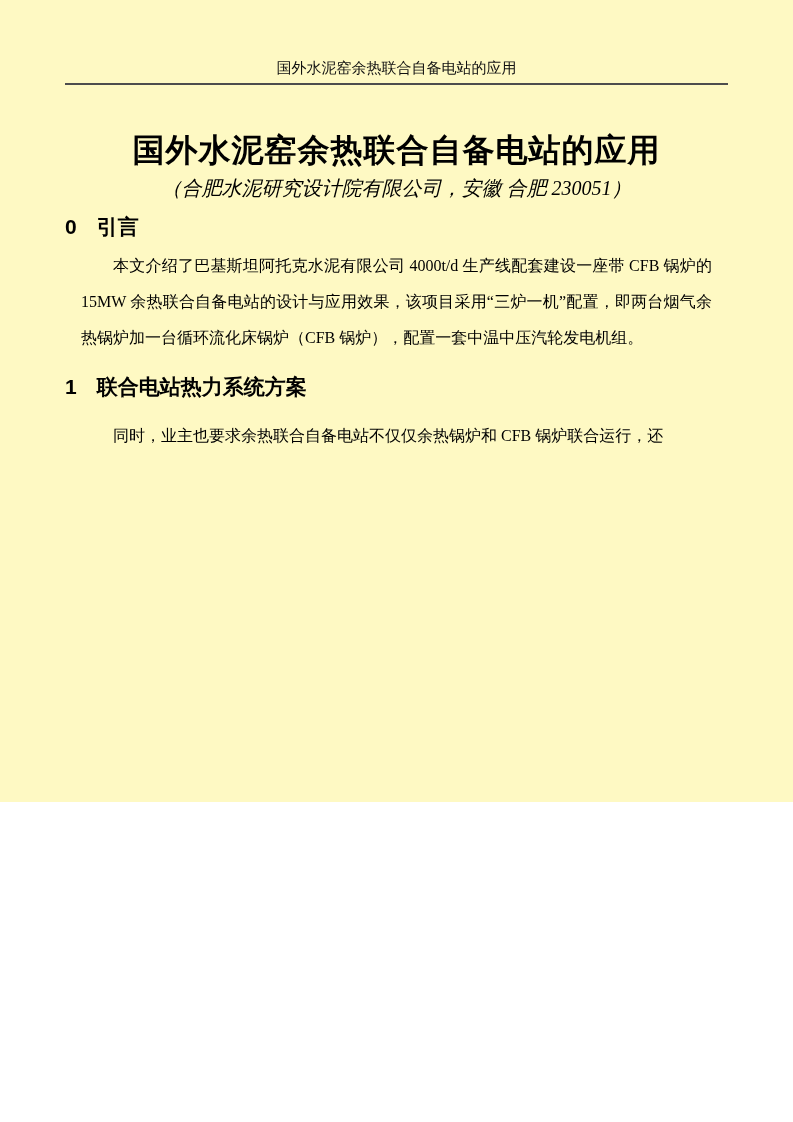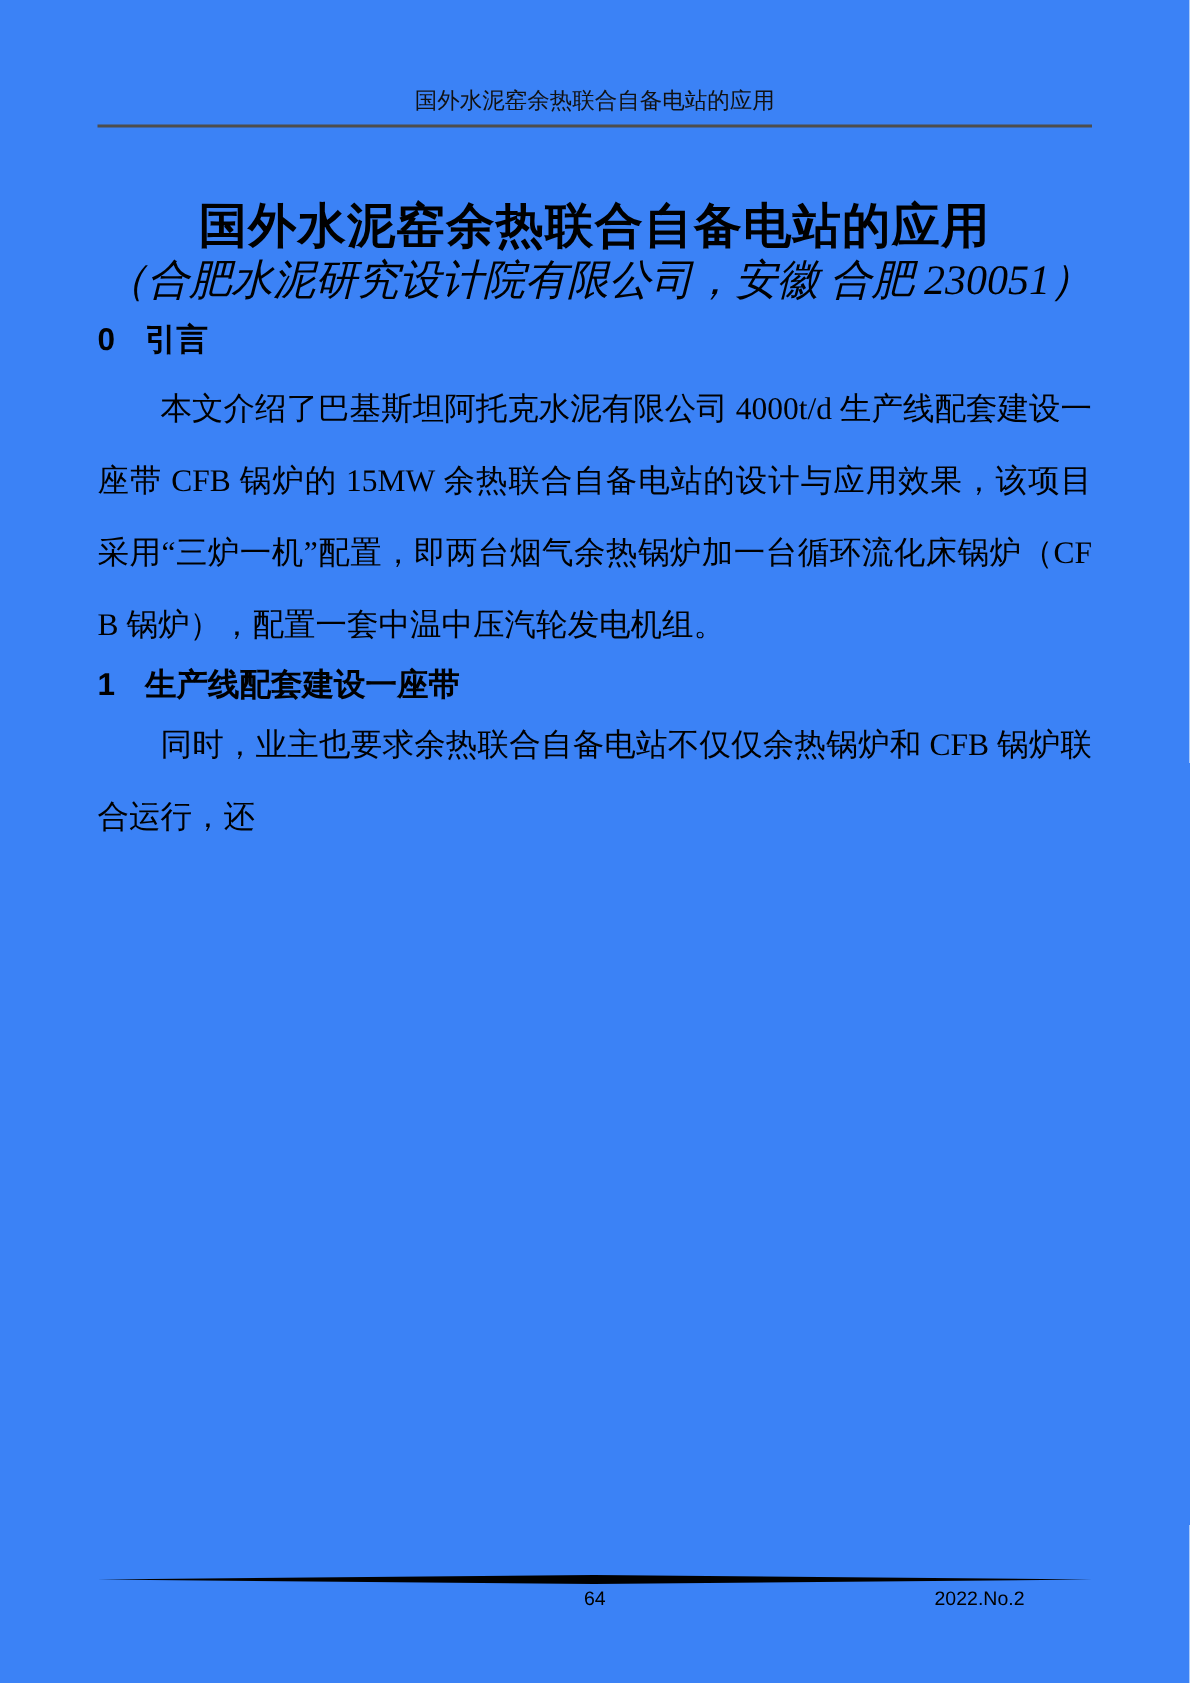--- a/index.html
+++ b/index.html
@@ -1,20 +1,20 @@
 <!DOCTYPE html>
 <html><head>
 <meta charset="utf-8">
 <style>
   html, body { margin: 0; padding: 0; background: #ffffff; }
   .page {
     position: relative;
     width: 793px;
-    height: 1122px;
-    background: #3b82f6;
+    height: 802px;
+    background: #fef9c3;
     color: #000000;
     font-family: "Liberation Serif", "DejaVu Serif", serif;
     overflow: hidden;
   }
   .content {
     position: absolute;
     left: 65px;
     top: 0;
     width: 663px;
   }
@@ -42,40 +42,40 @@
   }
   .author {
     margin-top: 20px;
     font-size: 20px;
     line-height: 26px;
     text-align: center;
     font-style: italic;
   }
   .affiliation {
     margin-top: 2px;
-    font-size: 28px;
+    font-size: 20px;
     line-height: 28px;
-    text-align: right;
+    text-align: center;
     font-style: italic;
   }
   h2.section-heading {
     margin: 0;
     font-size: 21px;
     line-height: 30px;
     font-weight: bold;
     font-family: "Liberation Sans", "DejaVu Sans", sans-serif;
     display: flex;
     gap: 20px;
   }
   h2.section-heading.first { margin-top: 10px; }
   h2.section-heading.second { margin-top: 2px; }
   p.body-para {
-    margin: 0;
-    font-size: 21px;
-    line-height: 48px;
+    margin: 16px;
+    font-size: 16px;
+    line-height: 36px;
     text-align: justify;
     text-indent: 2em;
     word-break: break-all;
   }
   p.body-para.pfirst { margin-top: 6px; }
   .footer-rule {
     position: absolute;
     left: 65px;
     top: 1050px;
     width: 663px;
@@ -119,21 +119,21 @@
     <h2 class="section-heading first">
       <span class="sec-num">0</span>
       <span class="sec-title">引言</span>
     </h2>
 
     <p class="body-para pfirst">本文介绍了巴基斯坦阿托克水泥有限公司 4000t/d 生产线配套建设一座带 CFB 锅炉的 15MW 余热联合自备电站的设计与应用效果，该项目采用“三炉一机”配置，即两台烟气余热锅炉加一台循环流化床锅炉（CFB 锅炉），配置一套中温中压汽轮发电机组。</p>
 
 
     <h2 class="section-heading second">
       <span class="sec-num">1</span>
-      <span class="sec-title">生产线配套建设一座带</span>
+      <span class="sec-title">联合电站热力系统方案</span>
     </h2>
 
 
 
     <p class="body-para">同时，业主也要求余热联合自备电站不仅仅余热锅炉和 CFB 锅炉联合运行，还</p>
 
   </div>
 
   <svg class="footer-rule" viewBox="0 0 663 6" preserveAspectRatio="none" xmlns="http://www.w3.org/2000/svg">
     <polygon points="0,3 331,0 663,3 331,6" fill="#000000"></polygon>

